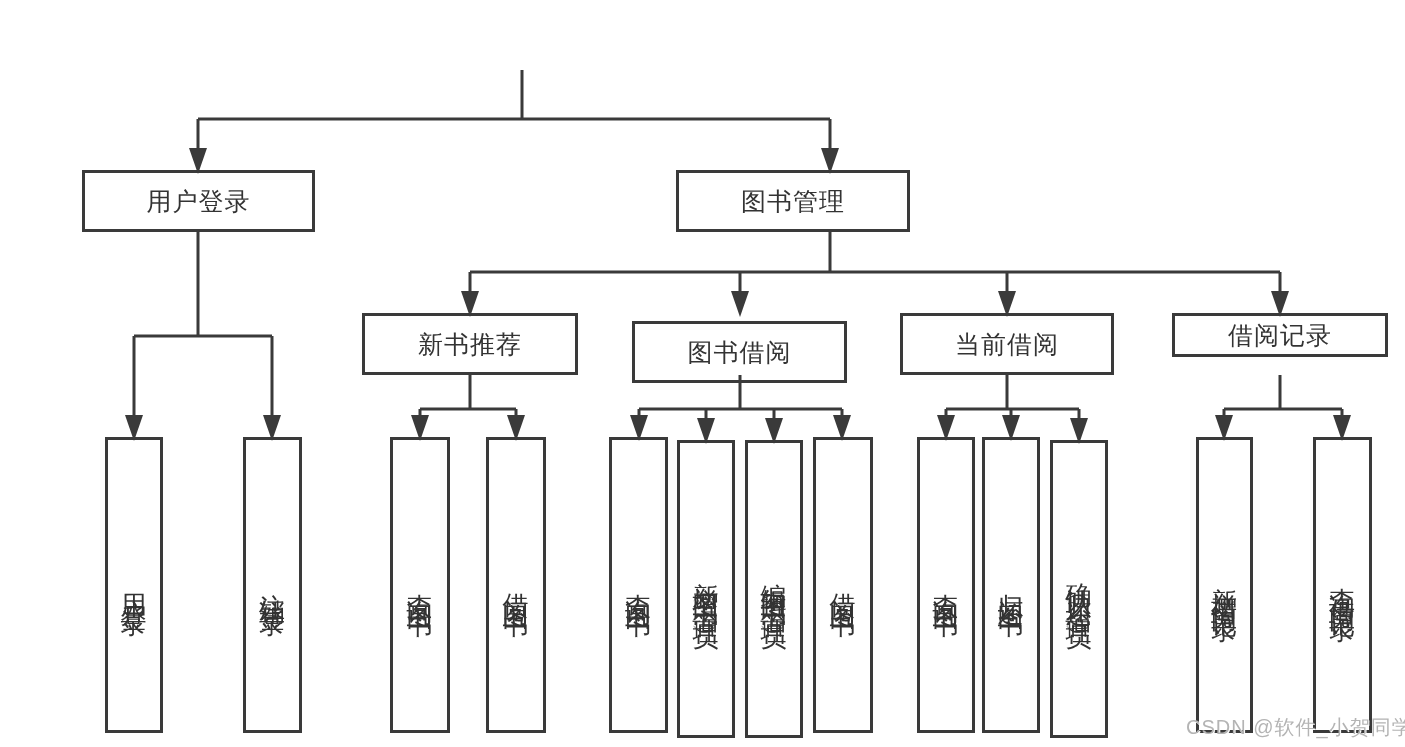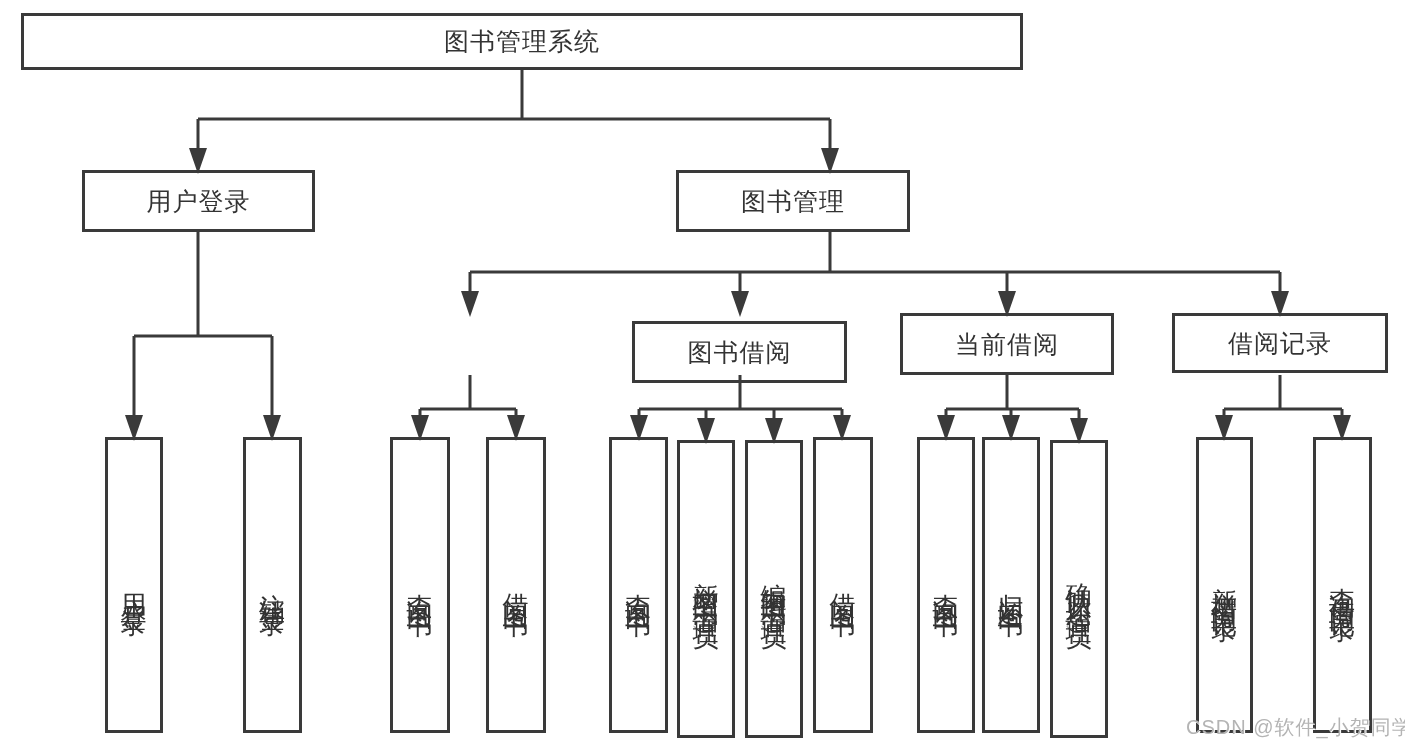--- a/index.html
+++ b/index.html
@@ -63,38 +63,38 @@
     white-space: nowrap;
     z-index: 4;
     text-shadow: 1px 1px 0 #ffffff;
   }
 </style>
 </head>
 <body>
 
 <div class="stage">
 
-  <div class="hbox" style="left:21px; top:13px; width:1002px; height:57px;">
-    <span>图书管理系统</span>
-  </div>
 
   <div class="hbox" style="left:82px; top:170px; width:233px; height:62px;">
     <span>用户登录</span>
   </div>
   <div class="hbox" style="left:676px; top:170px; width:234px; height:62px;">
     <span>图书管理</span>
   </div>
 
+  <div class="hbox" style="left:362px; top:313px; width:216px; height:62px;">
+    <span>新书推荐</span>
+  </div>
   <div class="hbox" style="left:632px; top:313px; width:215px; height:62px;margin-top:8px;">
     <span>图书借阅</span>
   </div>
   <div class="hbox" style="left:900px; top:313px; width:214px; height:62px;">
     <span>当前借阅</span>
   </div>
-  <div class="hbox" style="left:1172px; top:313px; width:216px; height:60px;">
+  <div class="hbox" style="left:1172px; top:313px; width:216px; height:44px;">
     <span>借阅记录</span>
   </div>
 
   <div class="vbox" style="left:105px; top:437px; width:58px; height:296px;">
     <span class="vlabel">用户登录</span>
   </div>
   <div class="vbox" style="left:243px; top:437px; width:59px; height:296px;">
     <span class="vlabel">注销登录</span>
   </div>
 

